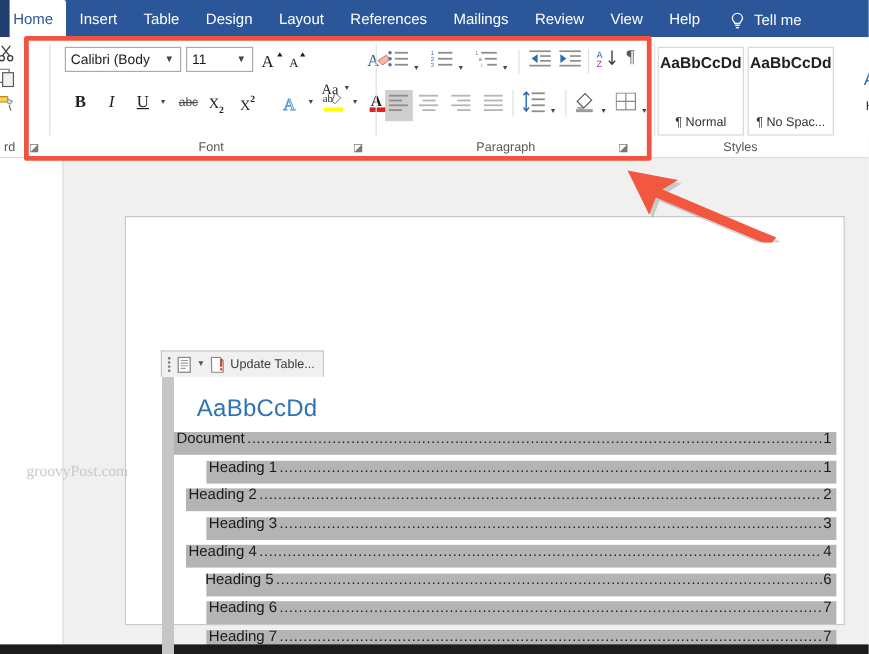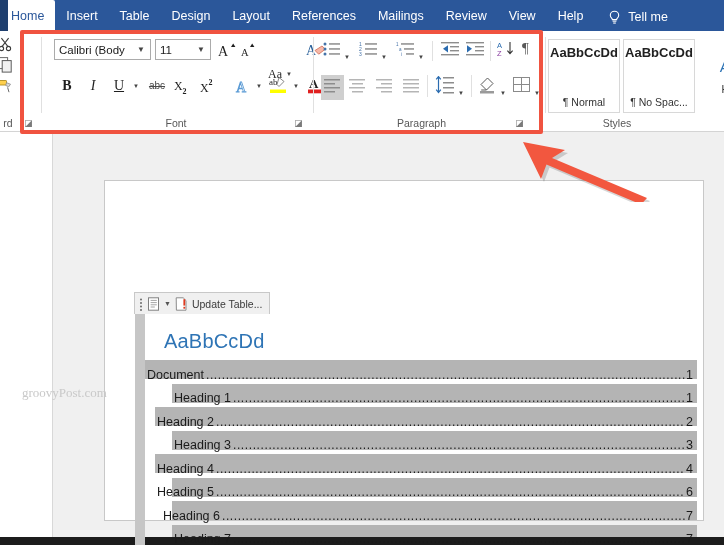--- a/index.html
+++ b/index.html
@@ -122,21 +122,21 @@
     background: #c6c6c6; z-index: 4;
   }
   .contents-h {
     position: absolute; left: 164px; top: 198px;
     font-family: "Liberation Sans", sans-serif;
     font-size: 20px; color: #2e74b5; letter-spacing: 0.2px;
   }
   .toclist { position: absolute; left: 145px; top: 226px; width: 552px; }
   .tocrow {
     position: relative; height: 23.5px;
-    display: flex; align-items: flex-end;
+    display: flex; align-items: flex-start;
     font-size: 12.5px; color: #1a1a1a;
   }
   .tocrow .hl {
     position: absolute; top: 2px; height: 19px;
     background: #b4b4b4;
     left: 0; right: 0;
   }
   .tocrow .inner {
     position: relative; z-index: 2; display: flex; align-items: baseline;
     width: 100%; padding-right: 4px;
@@ -537,29 +537,29 @@
         <div class="tocrow">
           <div class="hl" style="left: 10px;"></div>
           <div class="inner" style="padding-left: 12px;">
             <span class="lbl">Heading 4</span>
             <span class="leader">........................................................................................................................................................................................................</span>
             <span class="pg">4</span>
           </div>
         </div>
         <div class="tocrow">
           <div class="hl" style="left: 27px;"></div>
-          <div class="inner" style="padding-left: 12px;">
+          <div class="inner" style="padding-left: 26px;">
             <span class="lbl">Heading 5</span>
             <span class="leader">........................................................................................................................................................................................................</span>
             <span class="pg">6</span>
           </div>
         </div>
         <div class="tocrow">
           <div class="hl" style="left: 27px;"></div>
-          <div class="inner" style="padding-left: 18px;">
+          <div class="inner" style="padding-left: 29px;">
             <span class="lbl">Heading 6</span>
             <span class="leader">........................................................................................................................................................................................................</span>
             <span class="pg">7</span>
           </div>
         </div>
         <div class="tocrow">
           <div class="hl" style="left: 27px;"></div>
           <div class="inner" style="padding-left: 29px;">
             <span class="lbl">Heading 7</span>
             <span class="leader">........................................................................................................................................................................................................</span>

